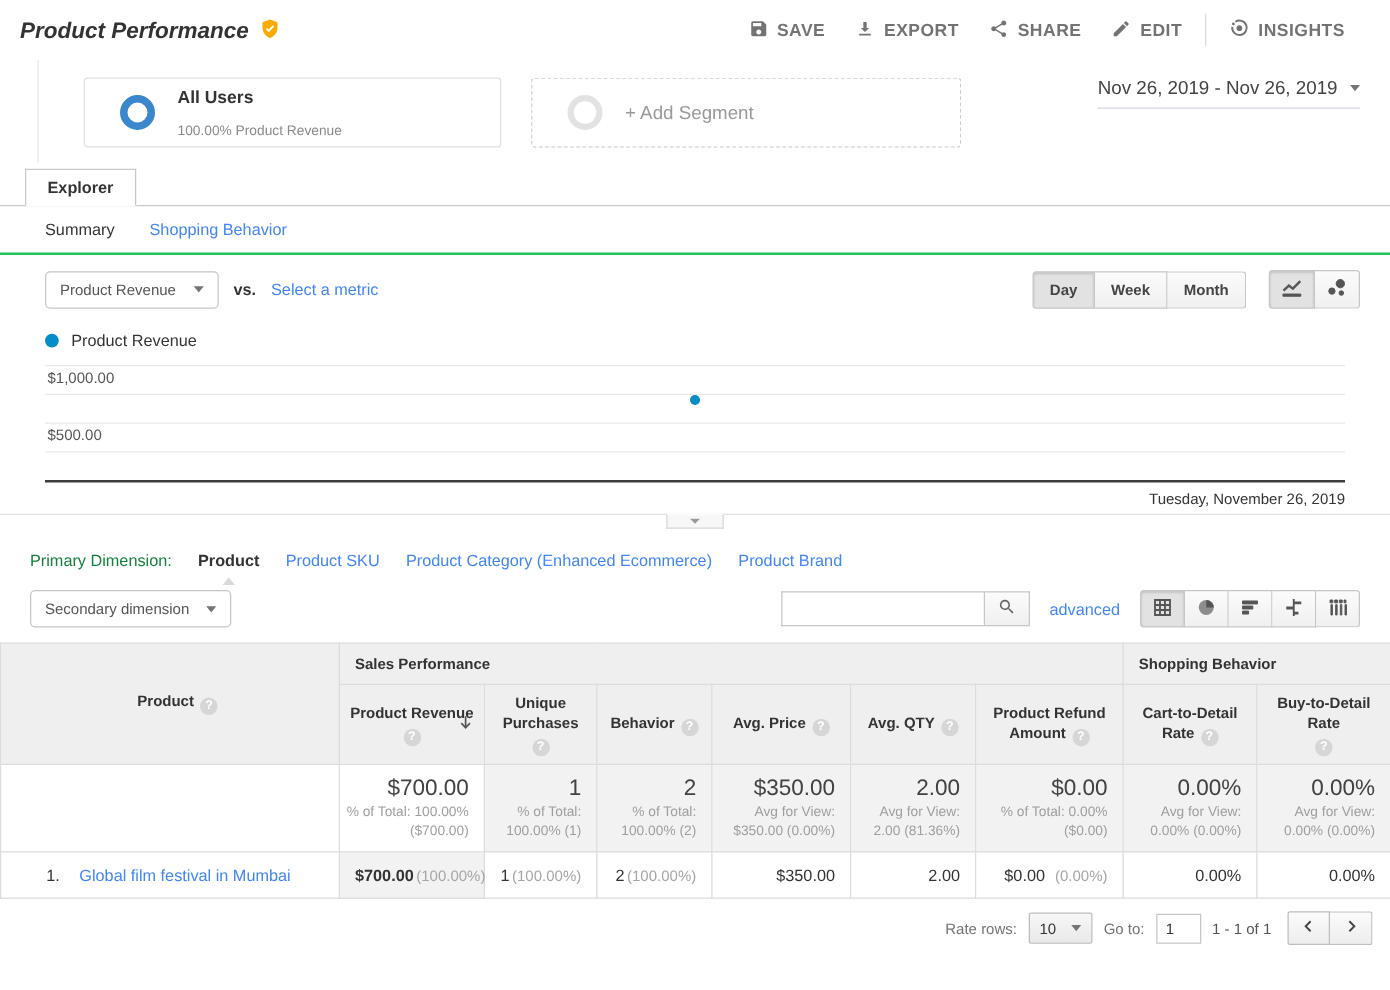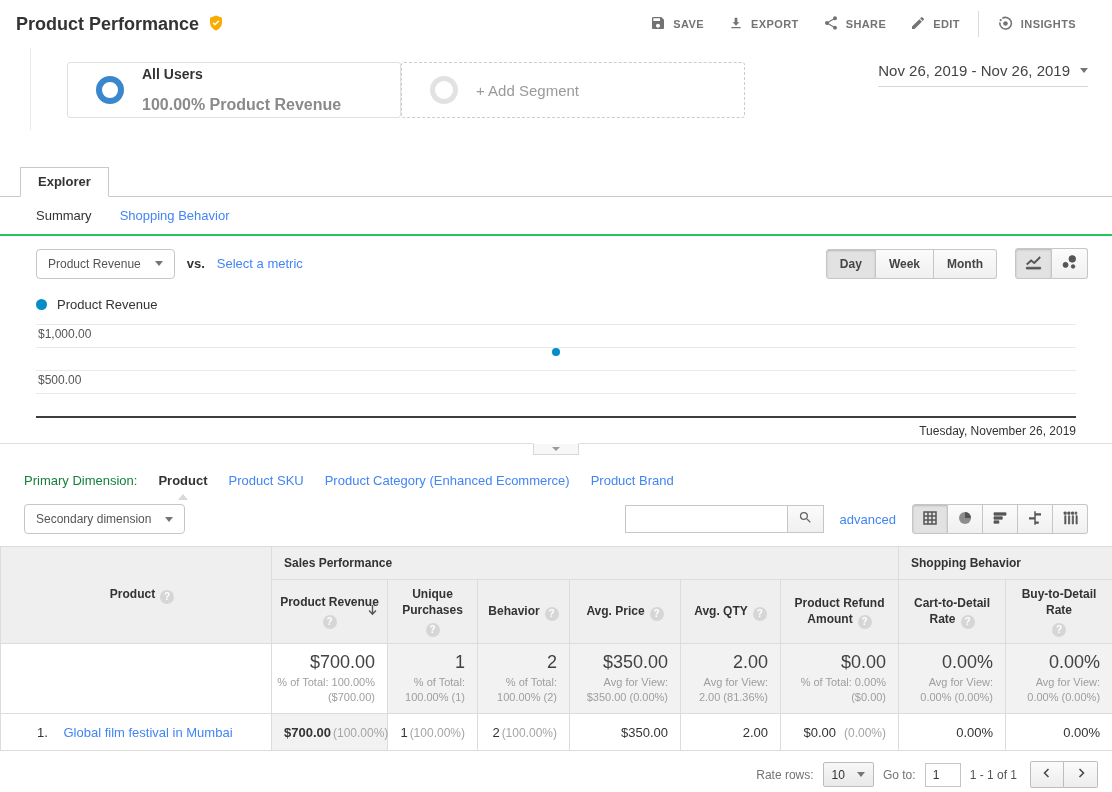--- a/index.html
+++ b/index.html
@@ -12,47 +12,47 @@
   .caret-down{ display:inline-block; width:0; height:0;
     border-left:4px solid transparent; border-right:4px solid transparent;
     border-top:5px solid #757575; }
   .caret-up{ display:inline-block; width:0; height:0;
     border-left:5px solid transparent; border-right:5px solid transparent;
     border-bottom:6px solid #d9d9d9; }
   a { text-decoration:none; color:#4285f4; cursor:pointer; }
 
   
   .app-header { height:48px; display:flex; align-items:center; padding:0 24px 0 16px; }
-  .page-title { font-size:18px; font-weight:bold; color:#333; margin-right:8px; }
+  .page-title { font-size:18px; font-weight:bold; color:#333; margin-right:8px;font-style:italic; }
   .header-actions { margin-left:auto; display:flex; align-items:center; }
   .action-btn { display:flex; align-items:center; gap:7px; background:none; border:none;
-    cursor:pointer; color:#737373; font-family:inherit; font-size:11px; font-weight:bold;
+    cursor:pointer; color:#737373; font-family:inherit; font-size:14px; font-weight:bold;
     letter-spacing:.4px; padding:6px 12px;justify-content:space-between; }
   .action-btn svg { fill:#737373; }
   .header-divider { width:1px; height:26px; background:#dadada; margin:0 6px; }
 
   
   .segments { position:relative; padding:14px 24px 12px 36px; border-left:1px solid #e8e8e8; margin-left:30px; }
-  .segment-cards { display:flex; gap:0; }
+  .segment-cards { display:flex; gap:24px; }
   .segment-card { width:334px; height:56px; border:1px solid #e0e0e0; border-radius:3px;
     background:#fff; display:flex; align-items:center; padding-left:28px; gap:18px; cursor:pointer; }
   .segment-card.dashed { width:344px; border:1px dashed #ccc; }
   .segment-ring { width:28px; height:28px; border-radius:50%; border:6px solid #3a87cd; }
   .segment-ring.gray { border:5px solid #e2e2e2; }
   .segment-title { font-size:14px; font-weight:bold; color:#333; }
-  .segment-sub { font-size:16px; color:#8a8a8a; margin-top:14px;font-weight:bold; }
+  .segment-sub { font-size:11px; color:#8a8a8a; margin-top:14px; }
   .add-segment-label { font-size:15px; color:#9a9a9a; }
   .date-picker { position:absolute; right:24px; top:14px; display:flex; align-items:center; gap:10px;
     font-size:15px; color:#444; padding-bottom:7px; border-bottom:1px solid #d6d6de; cursor:pointer; }
 
   
   .tabbar { border-bottom:1px solid #c9c9c9; padding-left:20px; margin-top:4px; }
   .tab { display:inline-block; position:relative; top:1px; background:#fff;
     border:1px solid #c9c9c9; border-bottom:1px solid #fff; padding:6px 17px 7px;
-    font-size:13px; font-weight:bold; color:#333; cursor:pointer;margin-top:32px; }
+    font-size:13px; font-weight:bold; color:#333; cursor:pointer; }
   .subtabs { display:flex; gap:28px; padding:11px 0 11px 36px; border-bottom:2px solid #22c55e; font-size:13px; }
   .subtab-active { color:#333; cursor:pointer; }
 
   
   .metric-bar { display:flex; align-items:center; padding:12px 24px 8px 36px; }
   .dd-btn { display:flex; align-items:center; gap:14px; background:#fff; border:1px solid #c6c6c6;
     border-radius:4px; padding:7px 11px; font-family:inherit; font-size:12px; color:#555; cursor:pointer; }
   .vs-label { font-weight:bold; font-size:13px; color:#333; margin:0 12px; }
   .metric-link { font-size:13px; }
   .metric-right { margin-left:auto; display:flex; align-items:center; }

